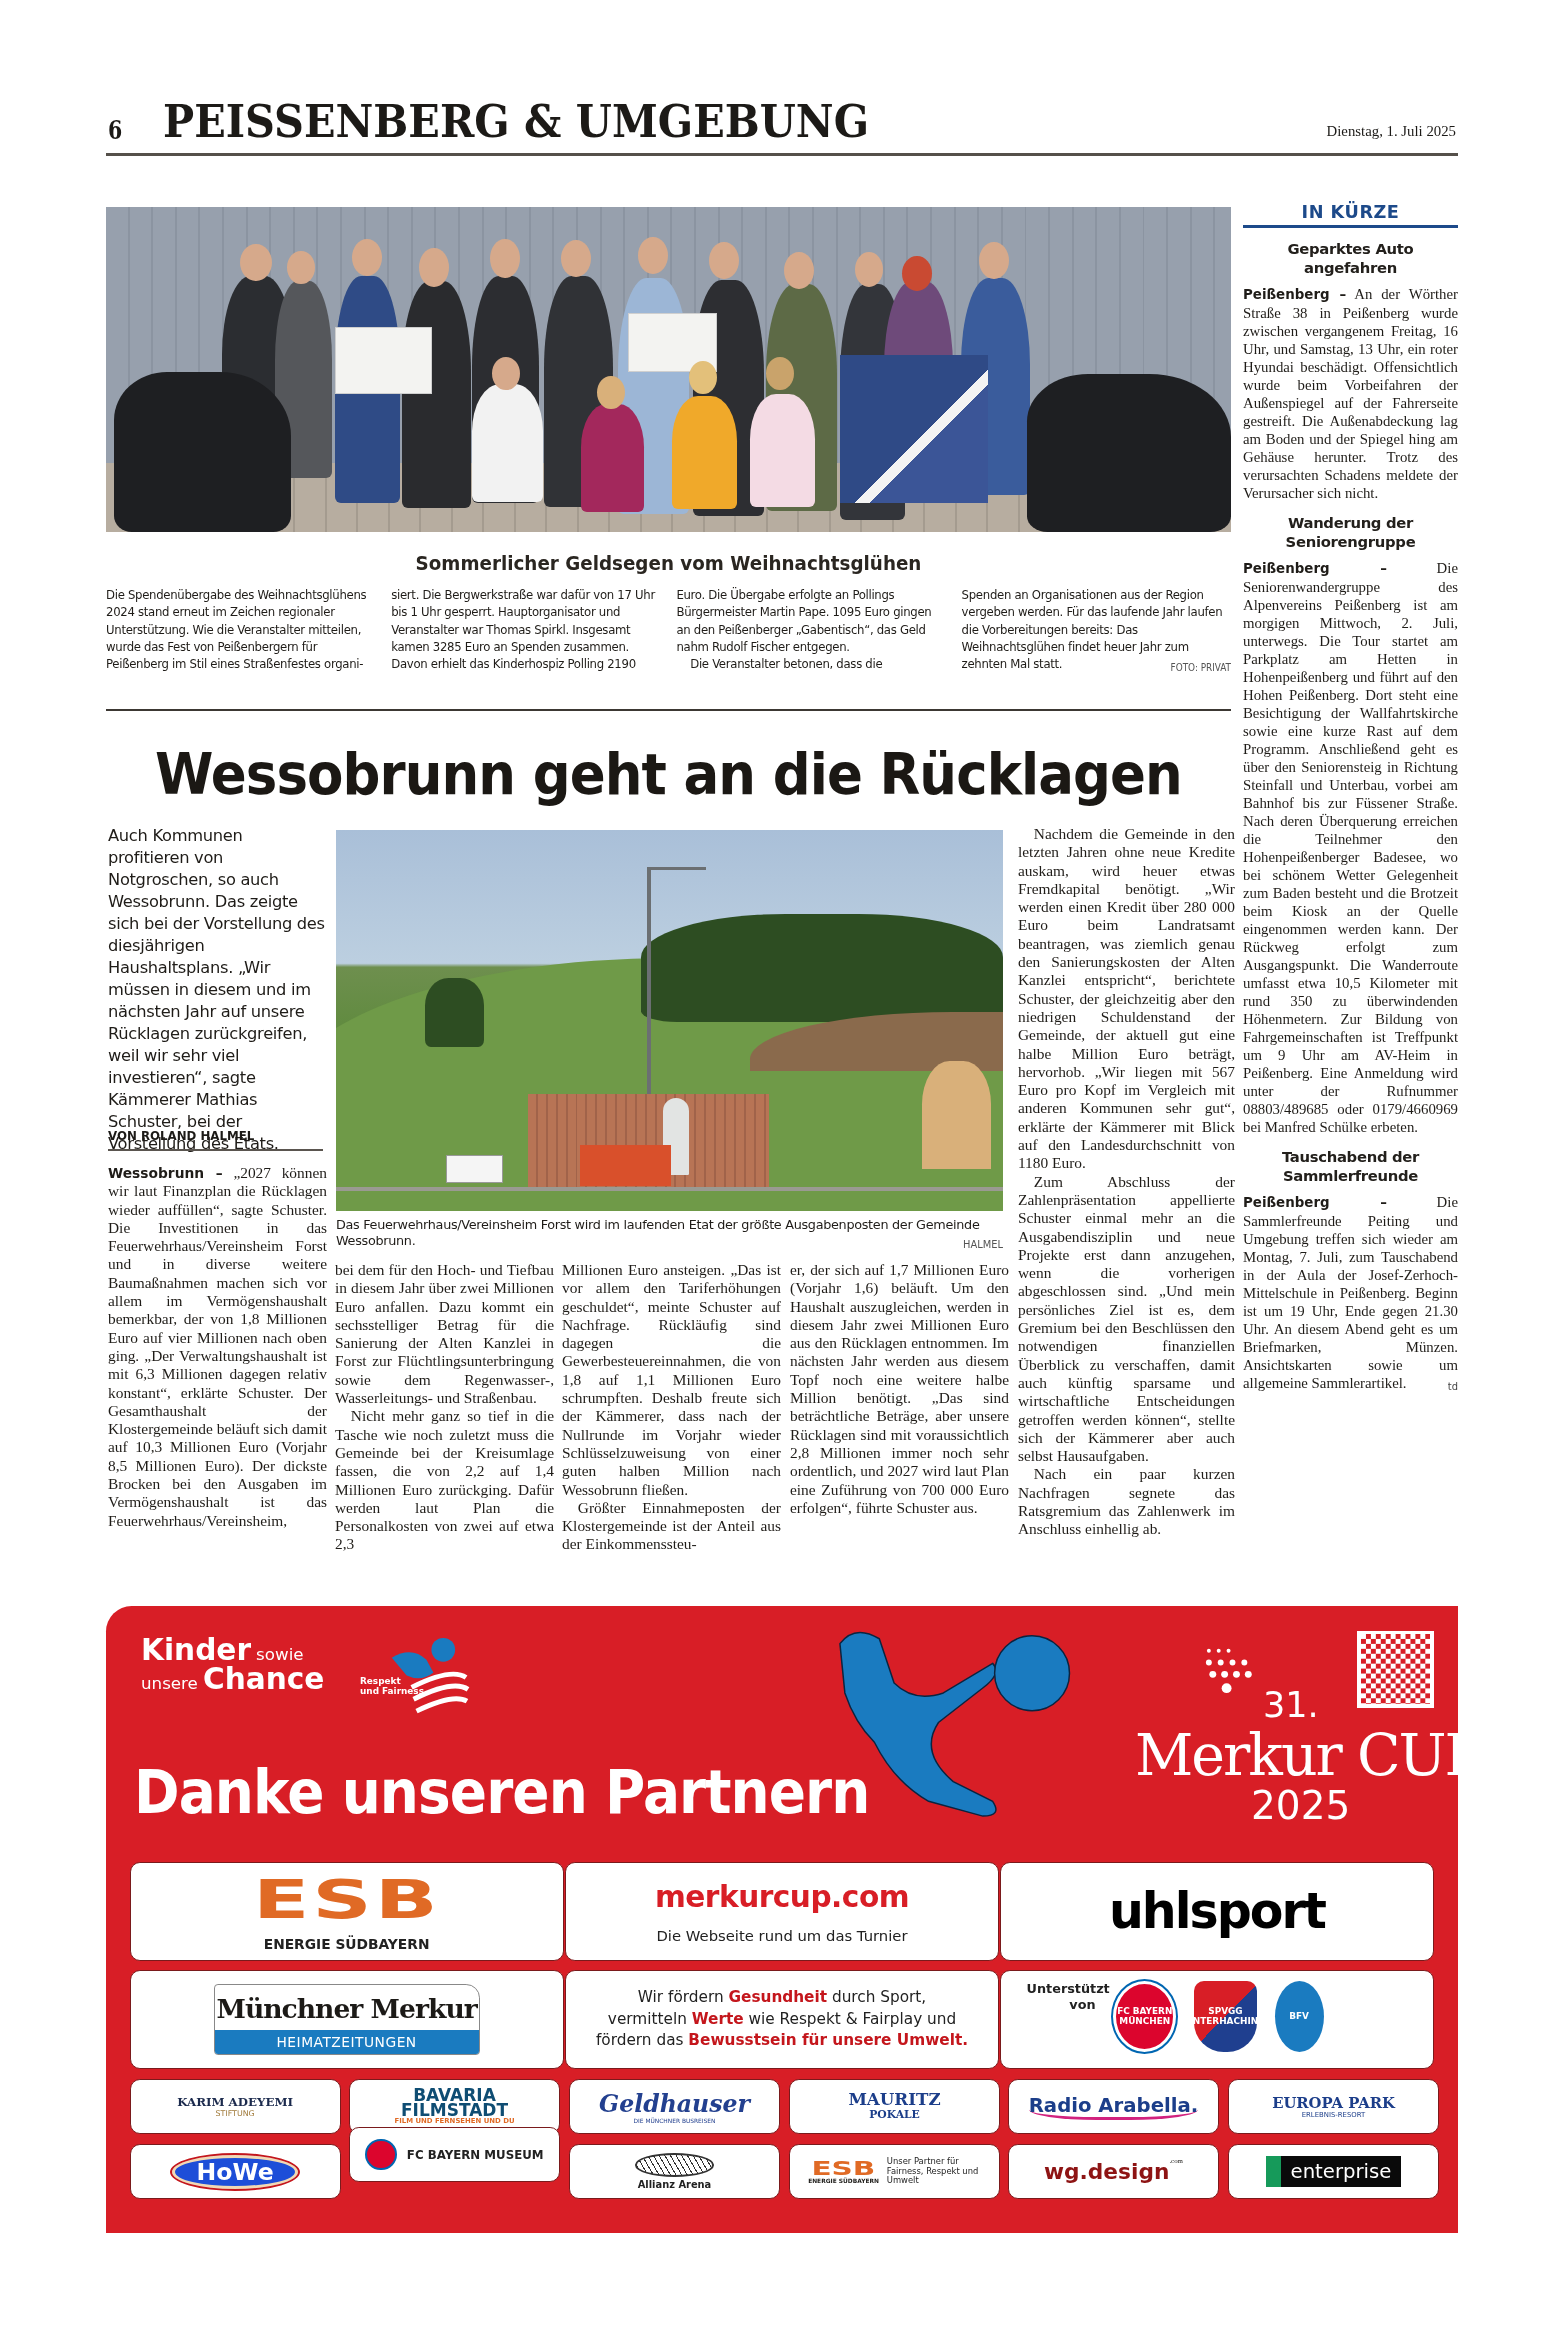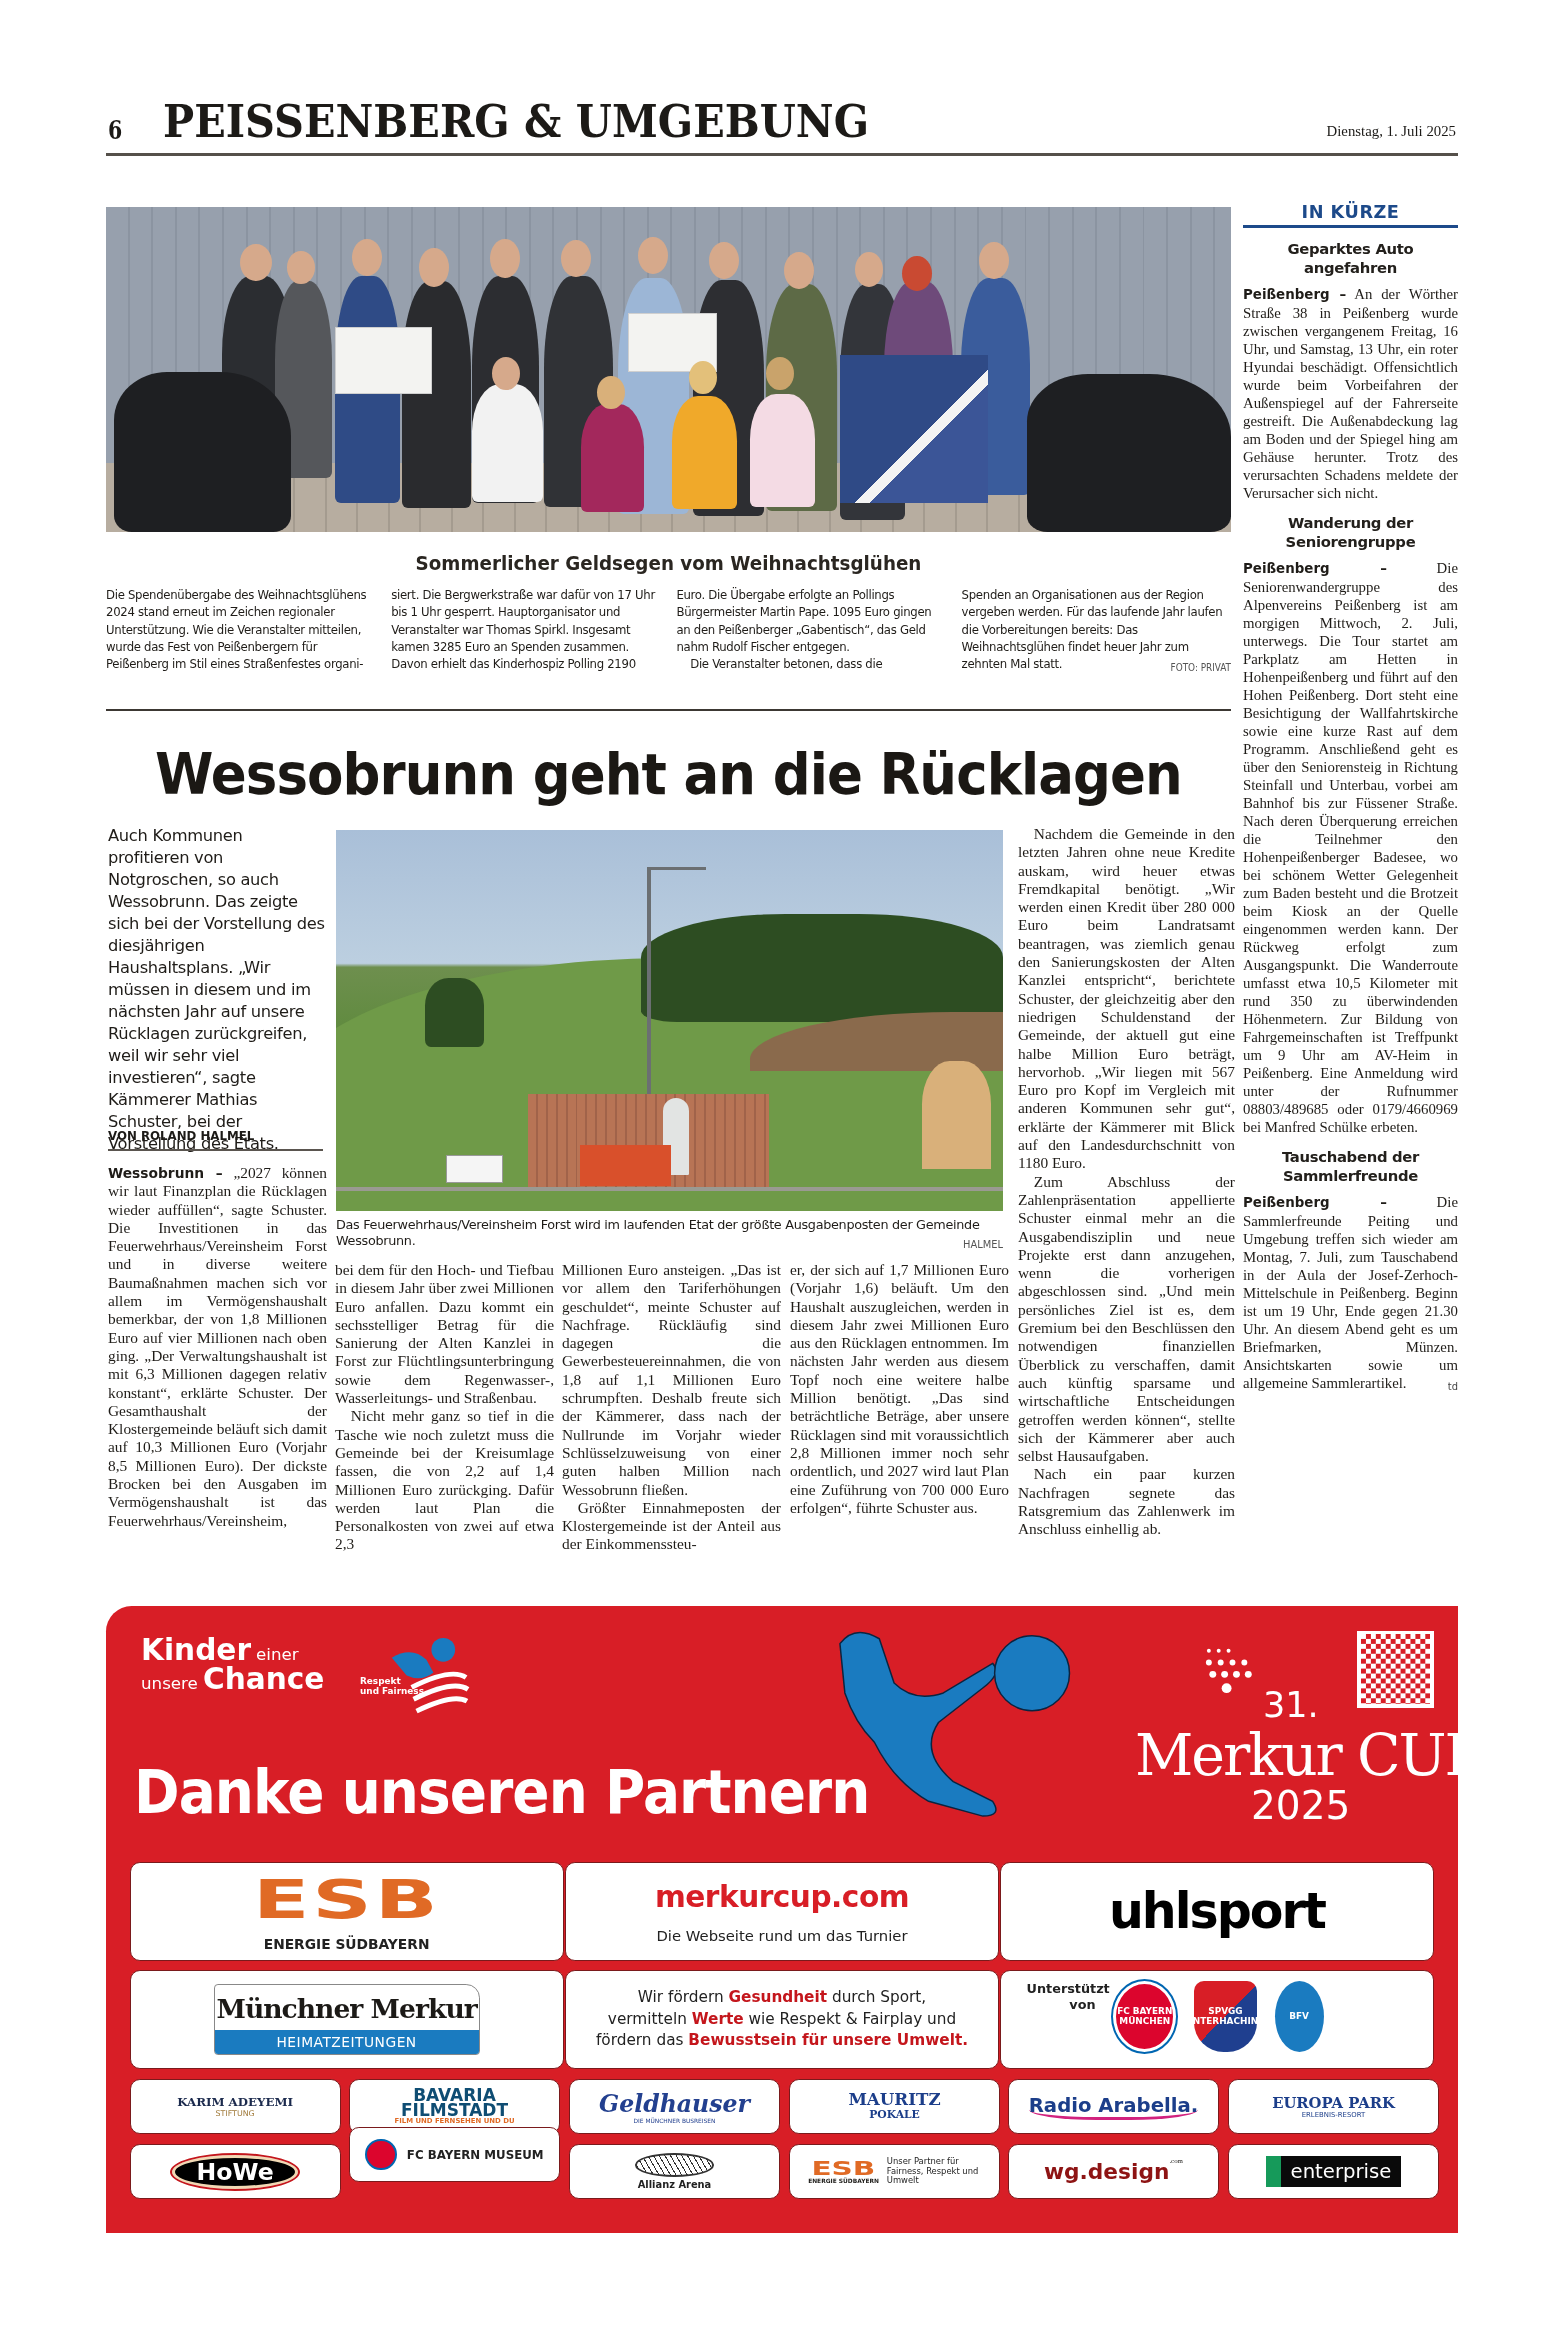--- a/index.html
+++ b/index.html
@@ -240,21 +240,21 @@
   </div>
 
   <div style="margin-top:9.9px">
     <div class="sb-title">Tauschabend der Sammlerfreunde</div>
     <div class="sb-body"><b>Peißenberg –</b><span> Die Sammlerfreunde Peiting und Umgebung treffen sich wieder am Montag, 7. Juli, zum Tauschabend in der Aula der Josef-Zerhoch-Mittelschule in Peißenberg. Beginn ist um 19 Uhr, Ende gegen 21.30 Uhr. An diesem Abend geht es um Briefmarken, Münzen. Ansichtskarten sowie um allgemeine Sammlerartikel.</span> <span class="sb-sign">td</span></div>
   </div>
 </div>
 
 <div class="ad">
   <div class="kinder">
-    <div><span class="k1">Kinder</span> <span class="k2">einer</span></div>
+    <div><span class="k1">Kinder</span> <span class="k2">sowie</span></div>
     <div><span class="k2">unsere</span> <span class="k3">Chance</span></div>
   </div>
   <svg class="respekt" viewBox="0 0 100 95">
     <circle cx="72" cy="22" r="12" fill="#1a7bc0"></circle>
     <path d="M20 30 Q40 18 55 32 L62 45 Q50 55 35 48 Z" fill="#1a7bc0"></path>
     <path d="M40 60 Q80 40 95 50" stroke="#fff" stroke-width="5" fill="none"></path>
     <path d="M42 72 Q82 52 97 62" stroke="#fff" stroke-width="5" fill="none"></path>
     <path d="M45 84 Q82 66 96 74" stroke="#fff" stroke-width="5" fill="none"></path>
   </svg>
   <div class="respekt-label">
@@ -340,21 +340,21 @@
   </div>
   <div class="tile sm-tile" style="left:902px;top:473px">
     <div class="logo-txt" style="font-size:19.7px;color:#1c3e8a;border-bottom:3px solid #d2237f;border-radius:0 0 40% 40%">Radio Arabella.</div>
   </div>
   <div class="tile sm-tile" style="left:1122px;top:473px">
     <div style="font-family:'DejaVu Serif',serif;font-weight:bold;font-size:14.8px;color:#1c3e8a">EUROPA PARK</div>
     <div style="font-size:6.9px;color:#1c3e8a;font-family:'DejaVu Sans',sans-serif">ERLEBNIS-RESORT</div>
   </div>
 
   <div class="tile sm-tile" style="left:23.6px;top:538px">
-    <div class="logo-txt" style="font-size:23.6px;color:#fff;background:#000000;border:3px solid #f1d9b5;border-radius:50%;padding:0 21.7px;outline:2px solid #c4161c">HoWe</div>
+    <div class="logo-txt" style="font-size:23.6px;color:#fff;background:#1d4ed8;border:3px solid #f1d9b5;border-radius:50%;padding:0 21.7px;outline:2px solid #c4161c">HoWe</div>
   </div>
   <div class="tile sm-tile" style="left:243px;top:521px;flex-direction:row;gap:9.9px">
     <div style="width:31.5px;height:31.5px;border-radius:50%;background:#dc052d;border:2px solid #0066b2"></div>
     <div class="logo-txt" style="font-size:11.8px;color:#222">FC BAYERN MUSEUM</div>
   </div>
   <div class="tile sm-tile" style="left:463px;top:538px">
     <div style="width:79px;height:23.6px;border:2px solid #333;border-radius:50%;background:repeating-linear-gradient(60deg,#fff 0 3.9px,#333 3.9px 4.9px)"></div>
     <div class="logo-txt" style="font-size:9.9px;color:#222;margin-top:2px">Allianz Arena</div>
   </div>
   <div class="tile sm-tile" style="left:683px;top:538px;flex-direction:row;gap:7.9px">

